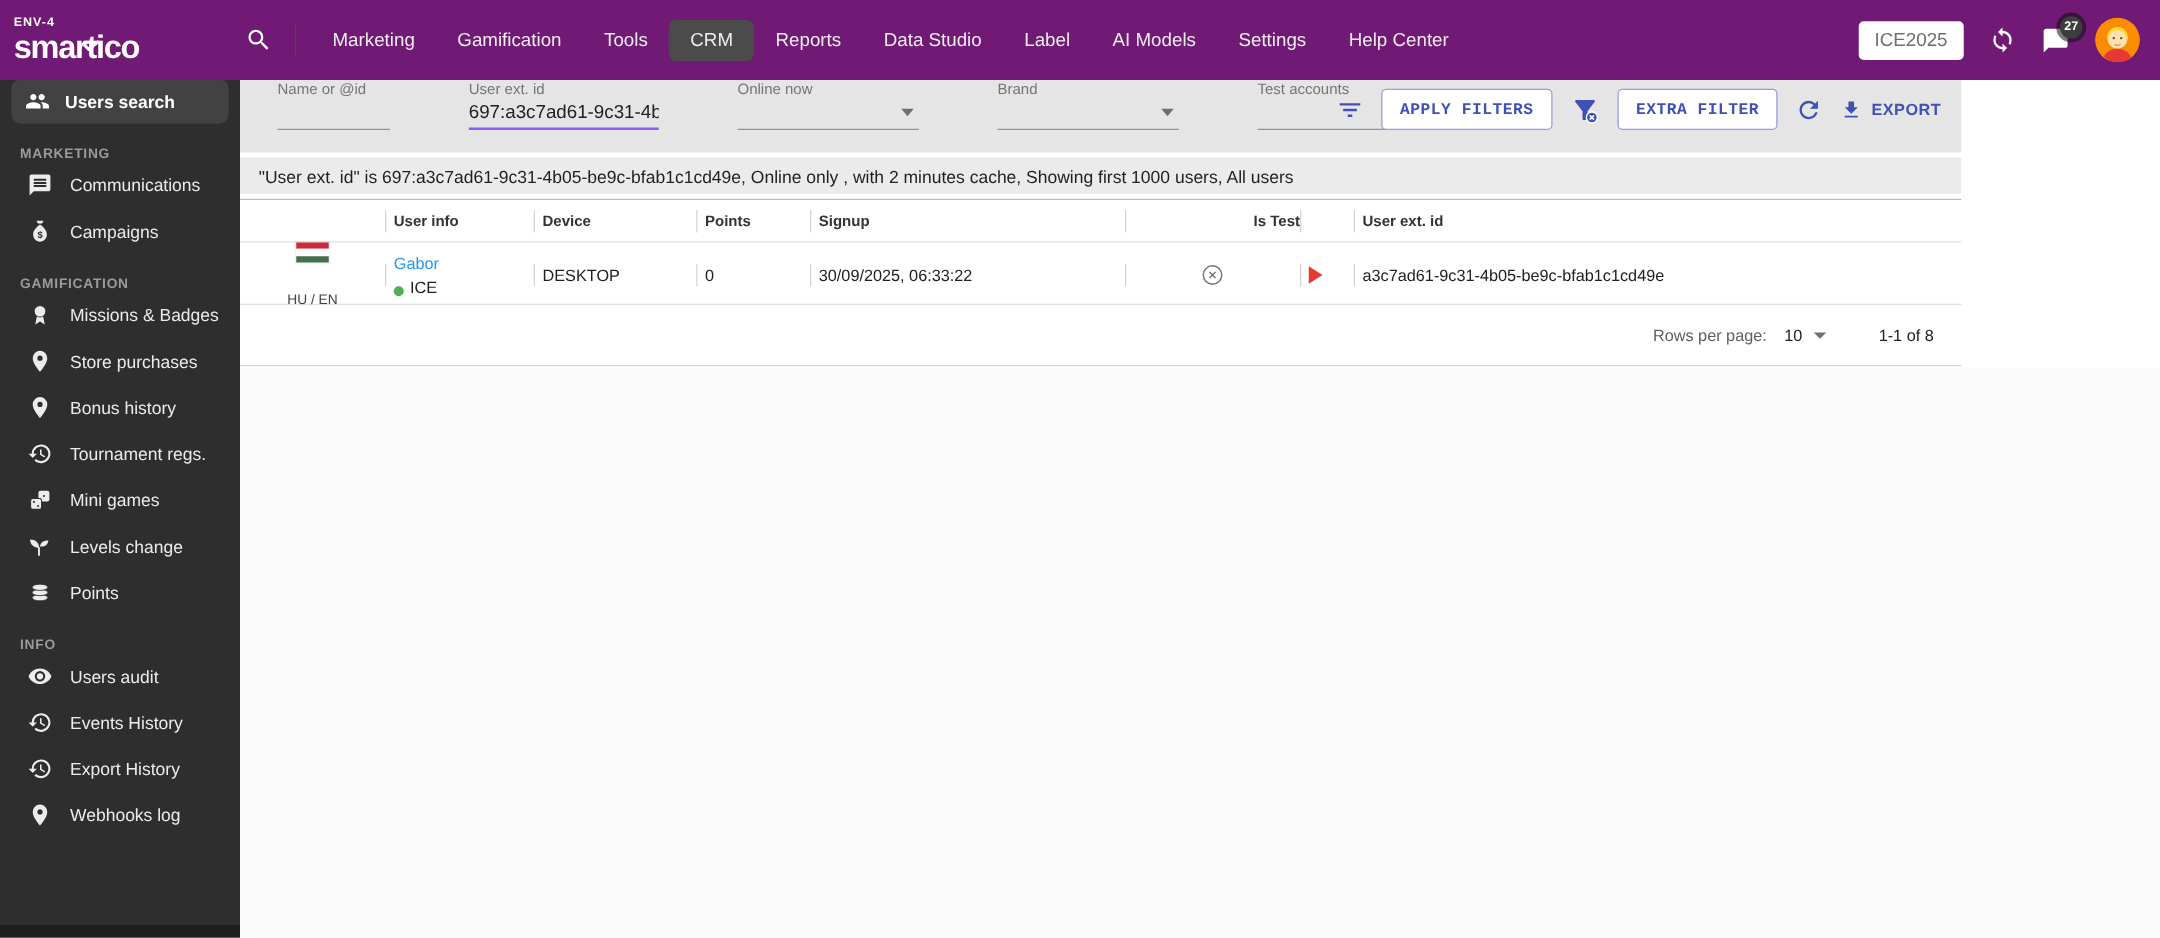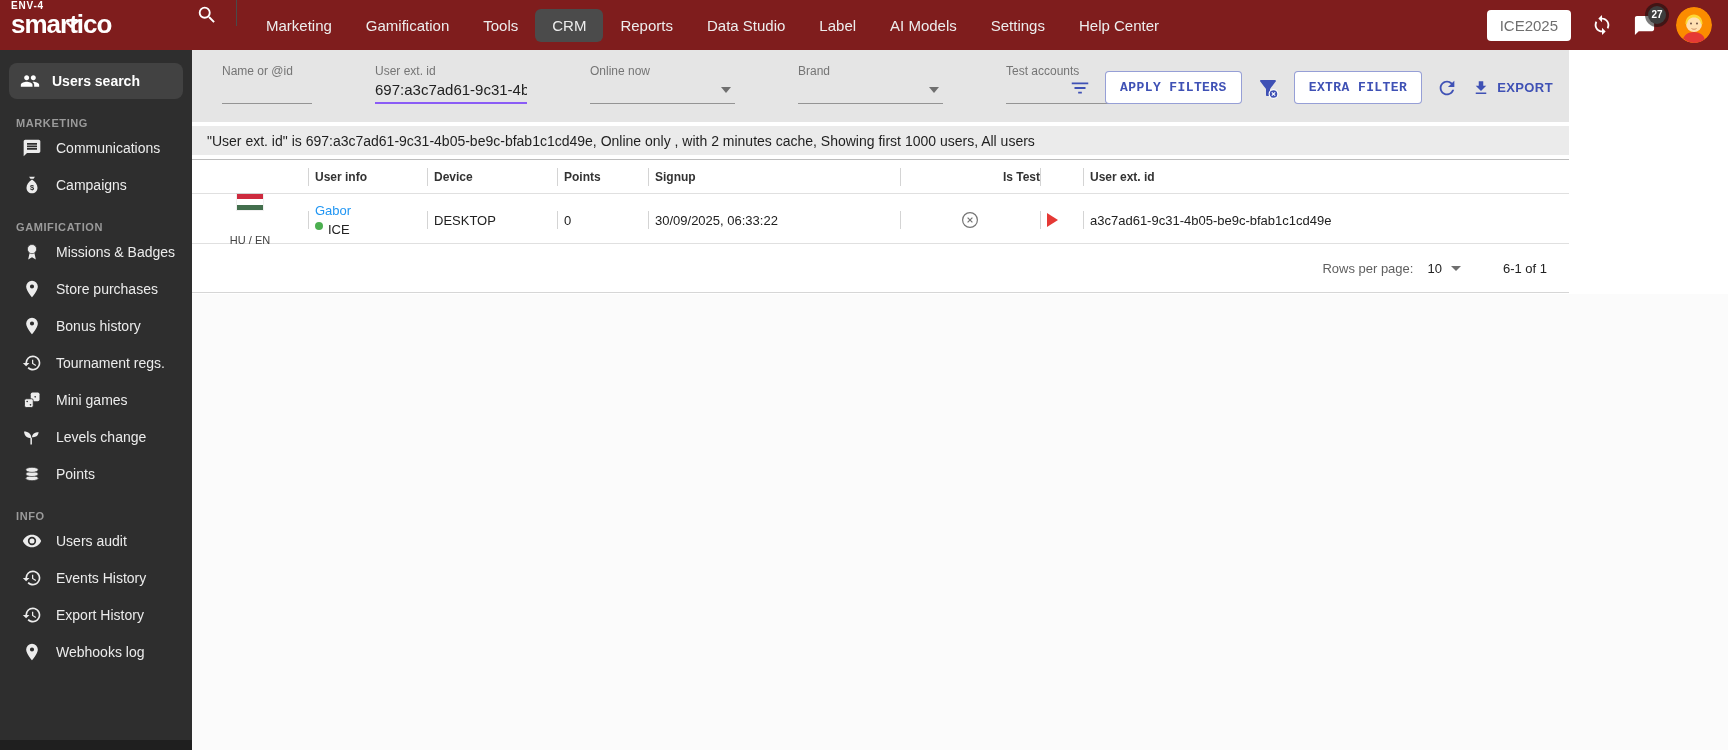--- a/index.html
+++ b/index.html
@@ -1,19 +1,19 @@
 <!DOCTYPE html>
 <html><head>
 <meta charset="utf-8">
 <style>
   * { margin:0; padding:0; box-sizing:border-box; }
   html,body { width:1728px; height:750px; font-family:"Liberation Sans", sans-serif; background:#fff; overflow:hidden; }
 
   
-  .topbar { position:absolute; top:0; left:0; width:1728px; height:50px; background:#7f1d1d; display:flex; z-index:30; }
+  .topbar { position:absolute; top:0; left:0; width:1728px; height:64px; background:#701a75; display:flex; align-items:center; z-index:30; }
   .brand-block { width:192px; padding-left:11px; color:#fff; }
   .env-label { font-size:10px; font-weight:bold; letter-spacing:.8px; color:#fff; line-height:11px; }
   .logo { position:relative; display:inline-block; font-size:26px; font-weight:800; letter-spacing:-1px; color:#fff; line-height:26px; }
   .logo-check { position:absolute; top:-5px; left:54%; }
   .search-btn { background:none; border:none; cursor:pointer; padding:4px; display:flex; }
   .topbar-divider { width:1px; height:26px; background:#4a4a4a; margin:0 12px 0 14px; }
   .nav { display:flex; align-items:center; }
   .nav-item { color:#ededed; font-size:15px; padding:8px 17px; border-radius:6px; cursor:pointer; white-space:nowrap; }
   .nav-item.active { background:#4b4b4b; }
   .topbar-spacer { flex:1; }
@@ -61,21 +61,21 @@
   .sep::before { content:""; position:absolute; left:0; top:50%; transform:translateY(-50%); width:1px; height:18px; background:#d4d4d4; }
   .grid-row { height:50px; border-bottom:1px solid #e0e0e0; align-items:center; }
   .cell { position:relative; padding-left:7px; font-size:13px; color:#212121; height:100%; display:flex; flex-direction:column; justify-content:center; align-items:flex-start; }
   .cell.center { align-items:center; padding-left:0;gap:20px; }
   .flag-cell { align-items:center; padding-left:0; }
   .flag { width:26px; height:16px; display:flex; flex-direction:column; box-shadow:0 0 0 1px rgba(0,0,0,.06); }
   .flag div { flex:1; }
   .flag .r { background:#cd2a3e; } .flag .w { background:#ffffff; } .flag .g { background:#436f4d; }
   .lang { font-size:11px; color:#424242; margin-top:4px; }
   .user-link { color:#2196f3; font-size:13px; text-decoration:none; cursor:pointer; }
-  .brand-line { display:flex; align-items:flex-start; gap:5px; margin-top:4px; }
+  .brand-line { display:flex; align-items:flex-end; gap:5px; margin-top:4px; }
   .online-dot { width:8px; height:8px; border-radius:50%; background:#4caf50; }
   .play-tri { width:0; height:0; border-left:11px solid #e53935; border-top:7px solid transparent; border-bottom:7px solid transparent; cursor:pointer; }
 
   
   .grid-foot { display:flex; justify-content:flex-end; align-items:center; height:49px; border-bottom:1px solid #d6d6d6; padding-right:22px; }
   .rpp-label { font-size:13px; color:#5f5f5f; }
   .rpp-select { display:flex; align-items:center; gap:9px; margin-left:14px; cursor:pointer; }
   .rpp-value { font-size:13px; color:#212121; }
   .rpp-caret { width:0; height:0; border-left:5px solid transparent; border-right:5px solid transparent; border-top:5px solid #6f6f6f; }
   .range { font-size:13px; color:#212121; margin-left:42px; }
@@ -350,17 +350,17 @@
       </div>
       <div class="cell sep">a3c7ad61-9c31-4b05-be9c-bfab1c1cd49e</div>
     </div>
 
     <div class="grid-foot">
       <span class="rpp-label">Rows per page:</span>
       <div class="rpp-select">
         <span class="rpp-value">10</span>
         <span class="rpp-caret"></span>
       </div>
-      <span class="range">6-1 of 1</span>
+      <span class="range">1-1 of 8</span>
     </div>
 
   </div>
 </div>
 
 </body></html>

